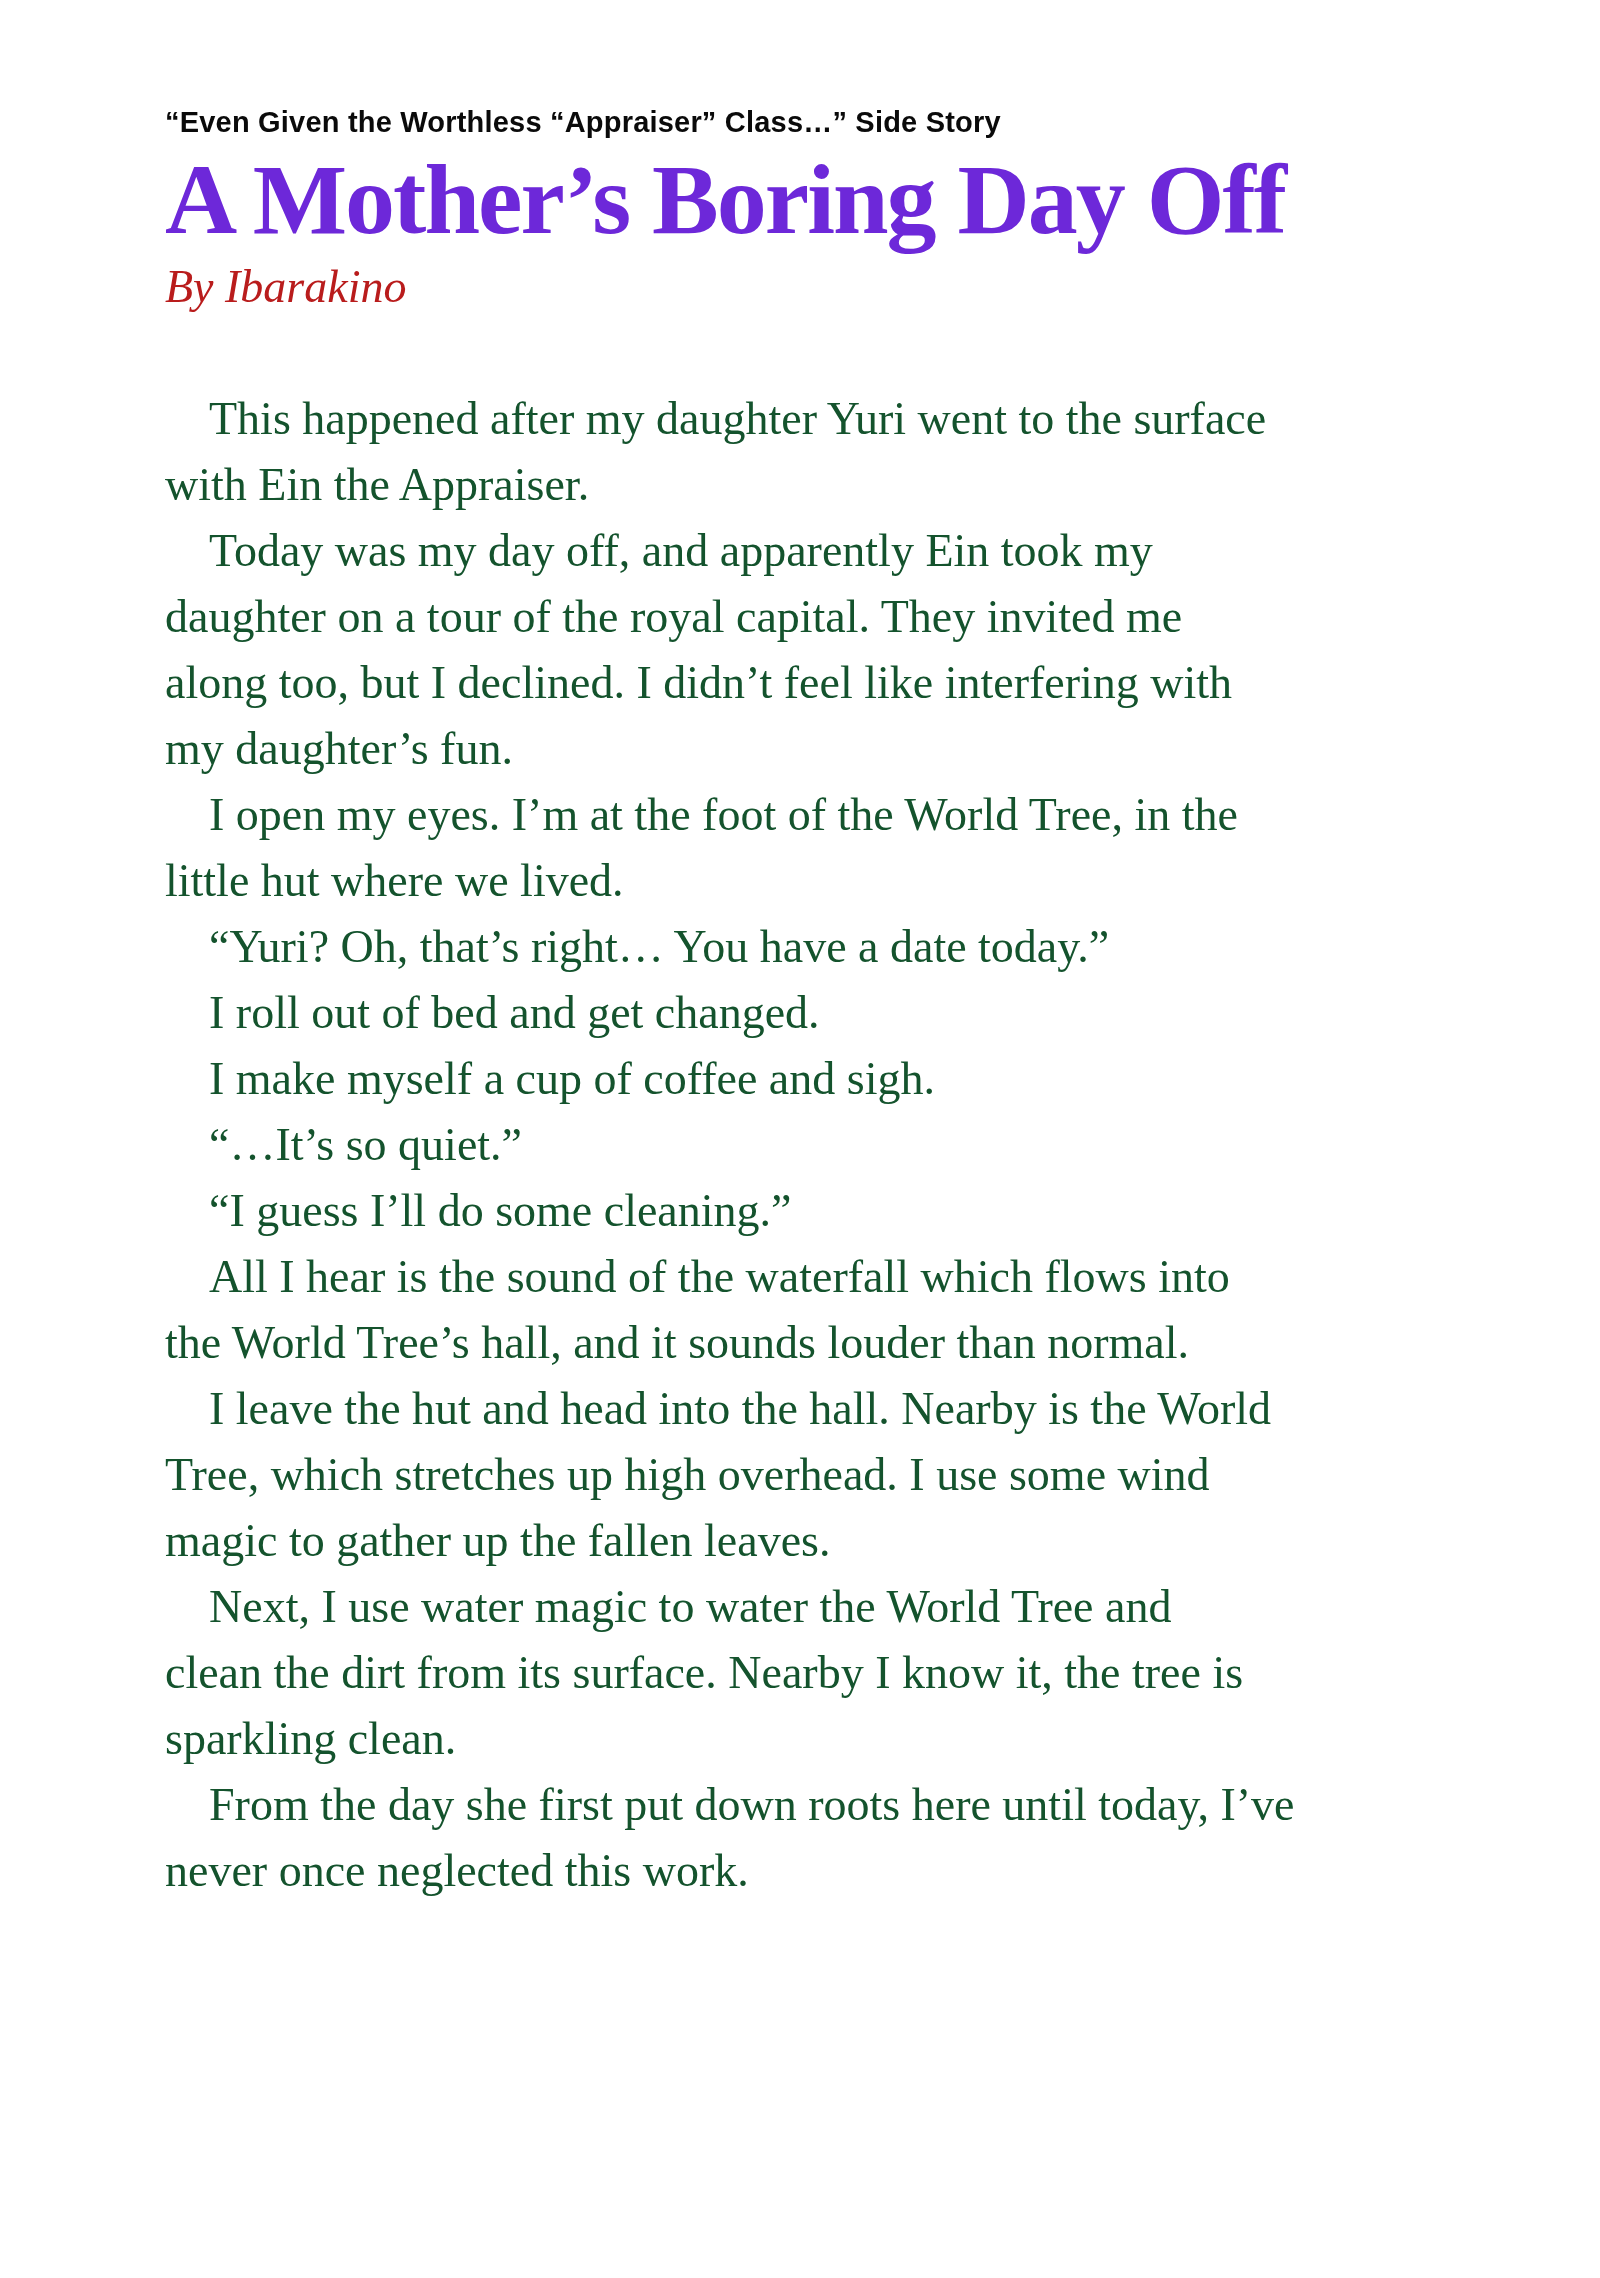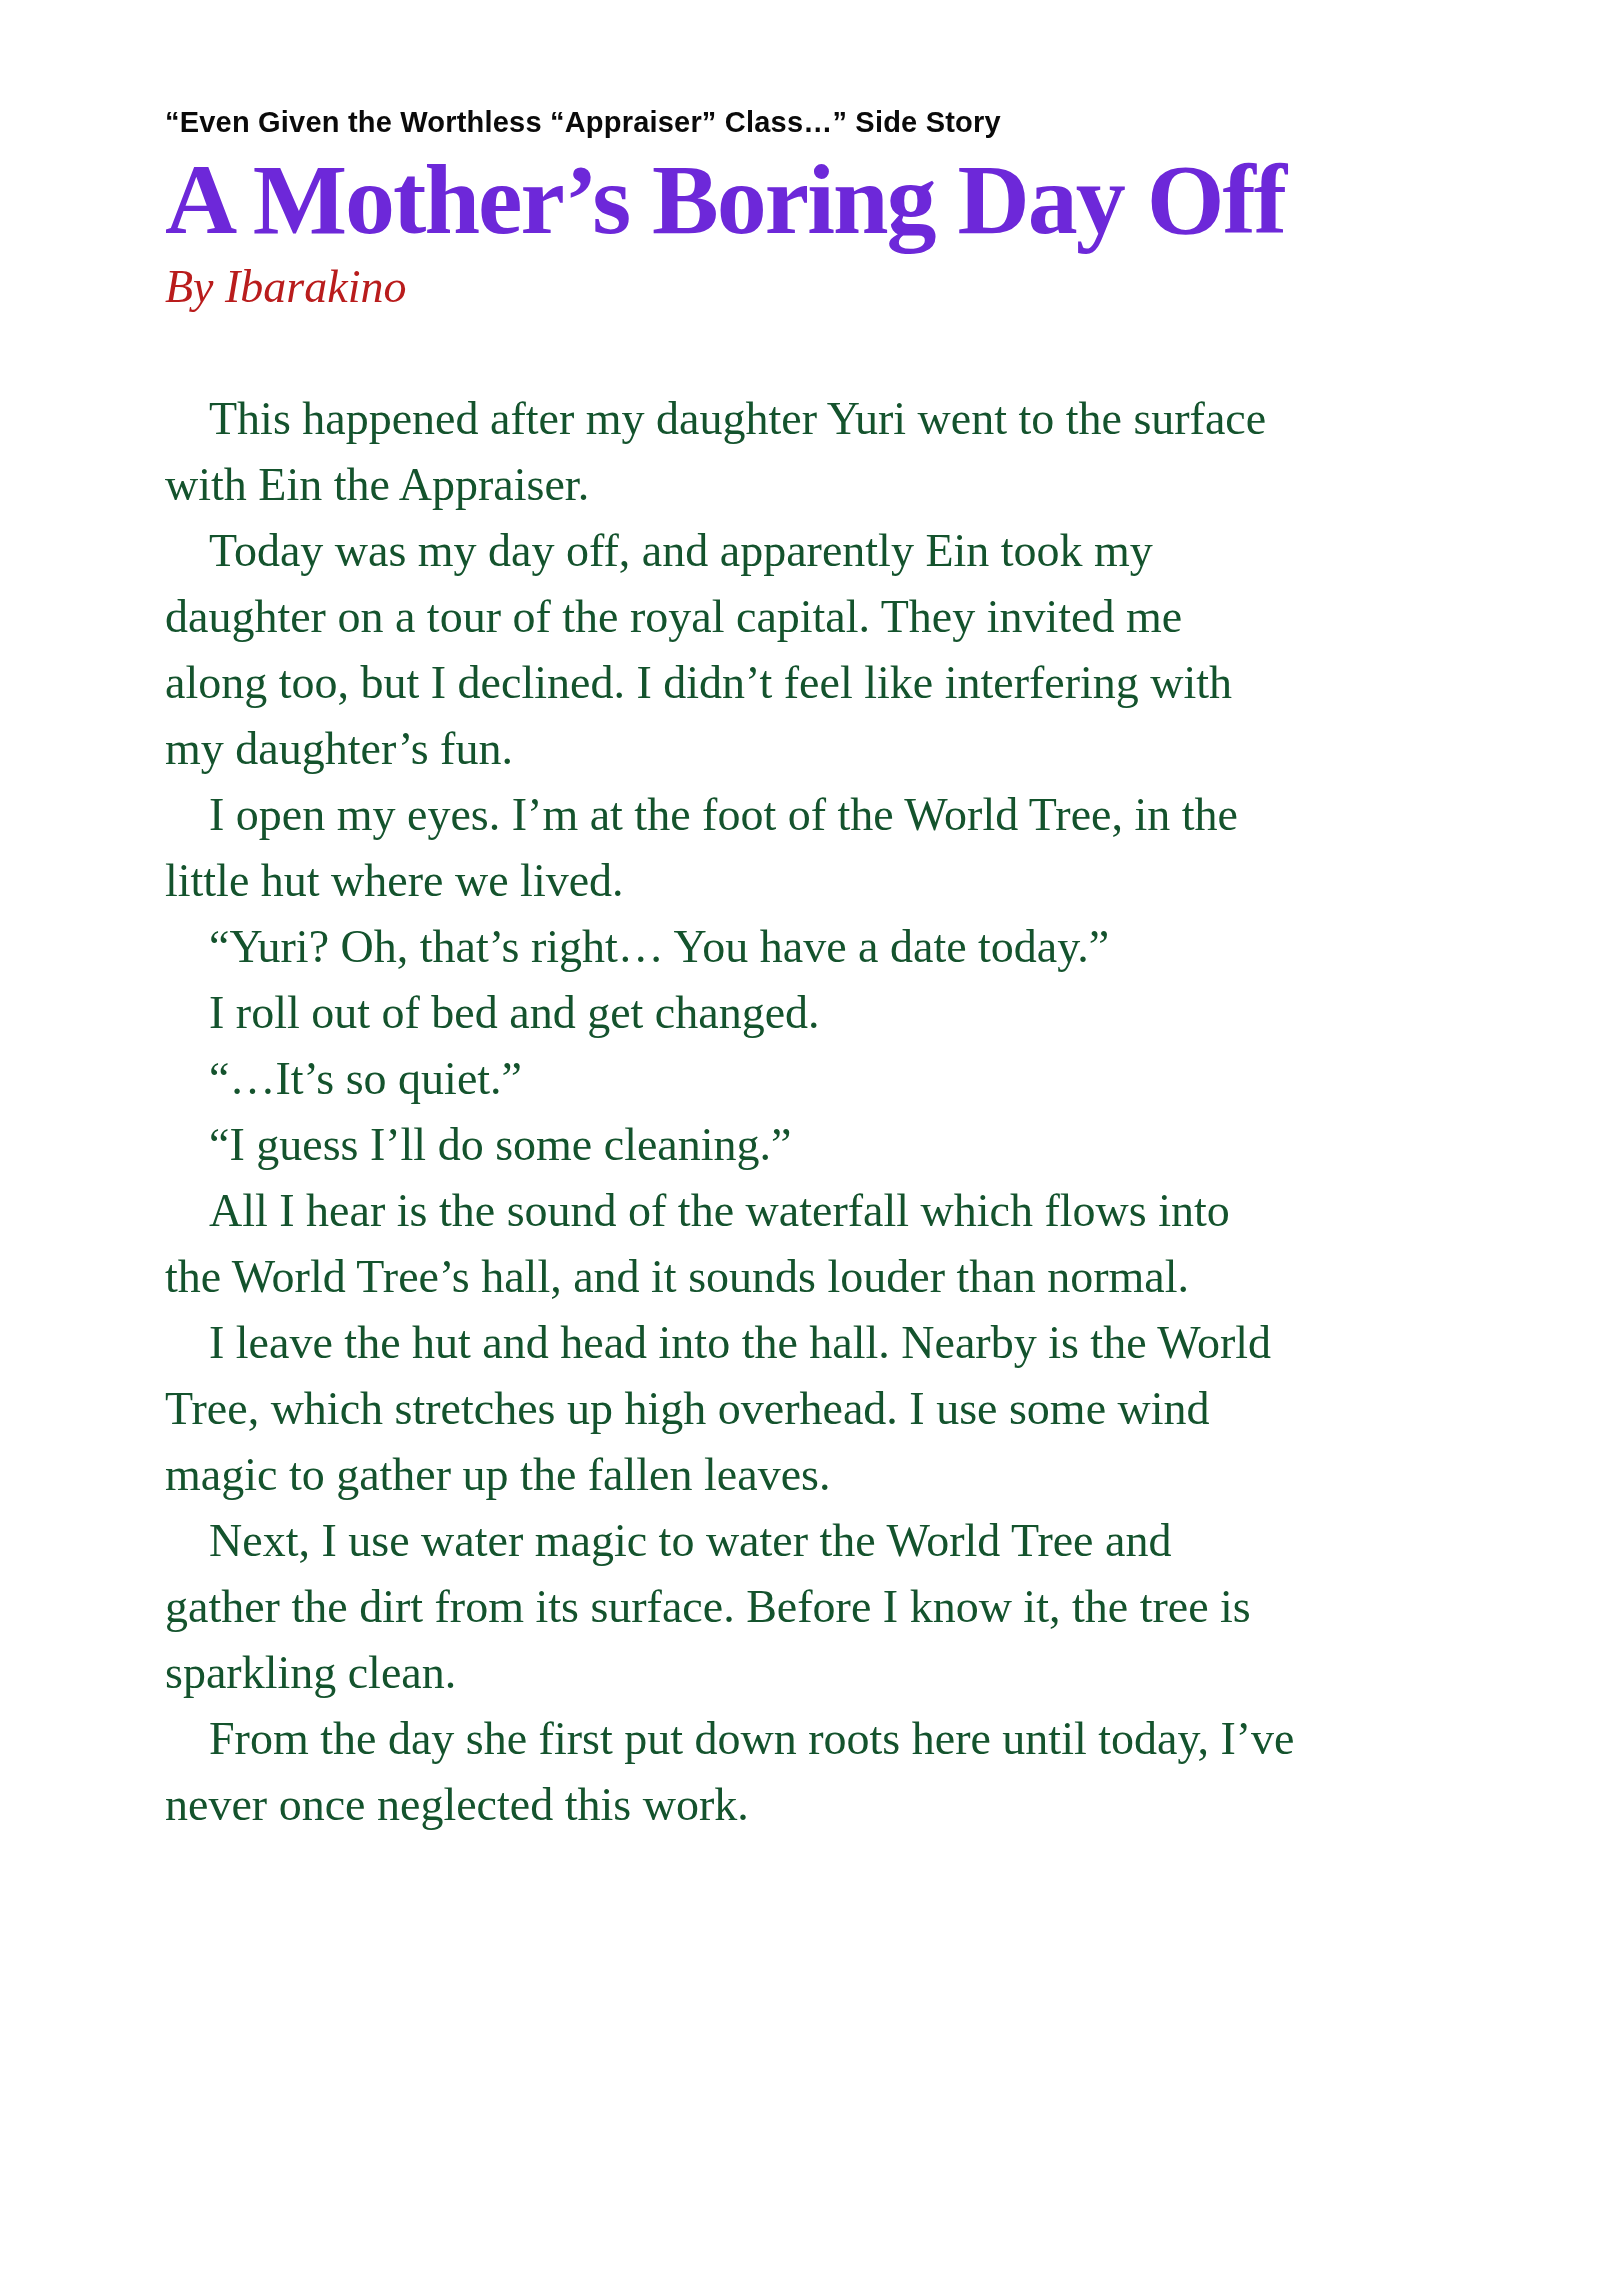--- a/index.html
+++ b/index.html
@@ -76,37 +76,40 @@
         <div class="line first">I open my eyes. I’m at the foot of the World Tree, in the</div>
         <div class="line">little hut where we lived.</div>
       </div>
       <div class="paragraph">
         <div class="line first">“Yuri? Oh, that’s right… You have a date today.”</div>
       </div>
       <div class="paragraph">
         <div class="line first">I roll out of bed and get changed.</div>
       </div>
       <div class="paragraph">
+        <div class="line first">I make myself a cup of coffee and sigh.</div>
+      </div>
+      <div class="paragraph">
         <div class="line first">“…It’s so quiet.”</div>
       </div>
       <div class="paragraph">
         <div class="line first">“I guess I’ll do some cleaning.”</div>
       </div>
       <div class="paragraph">
         <div class="line first">All I hear is the sound of the waterfall which flows into</div>
         <div class="line">the World Tree’s hall, and it sounds louder than normal.</div>
       </div>
       <div class="paragraph">
         <div class="line first">I leave the hut and head into the hall. Nearby is the World</div>
         <div class="line">Tree, which stretches up high overhead. I use some wind</div>
         <div class="line">magic to gather up the fallen leaves.</div>
       </div>
       <div class="paragraph">
         <div class="line first">Next, I use water magic to water the World Tree and</div>
-        <div class="line">gather the dirt from its surface. Before I know it, the tree is</div>
+        <div class="line">clean the dirt from its surface. Nearby I know it, the tree is</div>
         <div class="line">sparkling clean.</div>
       </div>
       <div class="paragraph">
         <div class="line first">From the day she first put down roots here until today, I’ve</div>
         <div class="line">never once neglected this work.</div>
       </div>
     </div>
 </div>
 
 </body></html>

